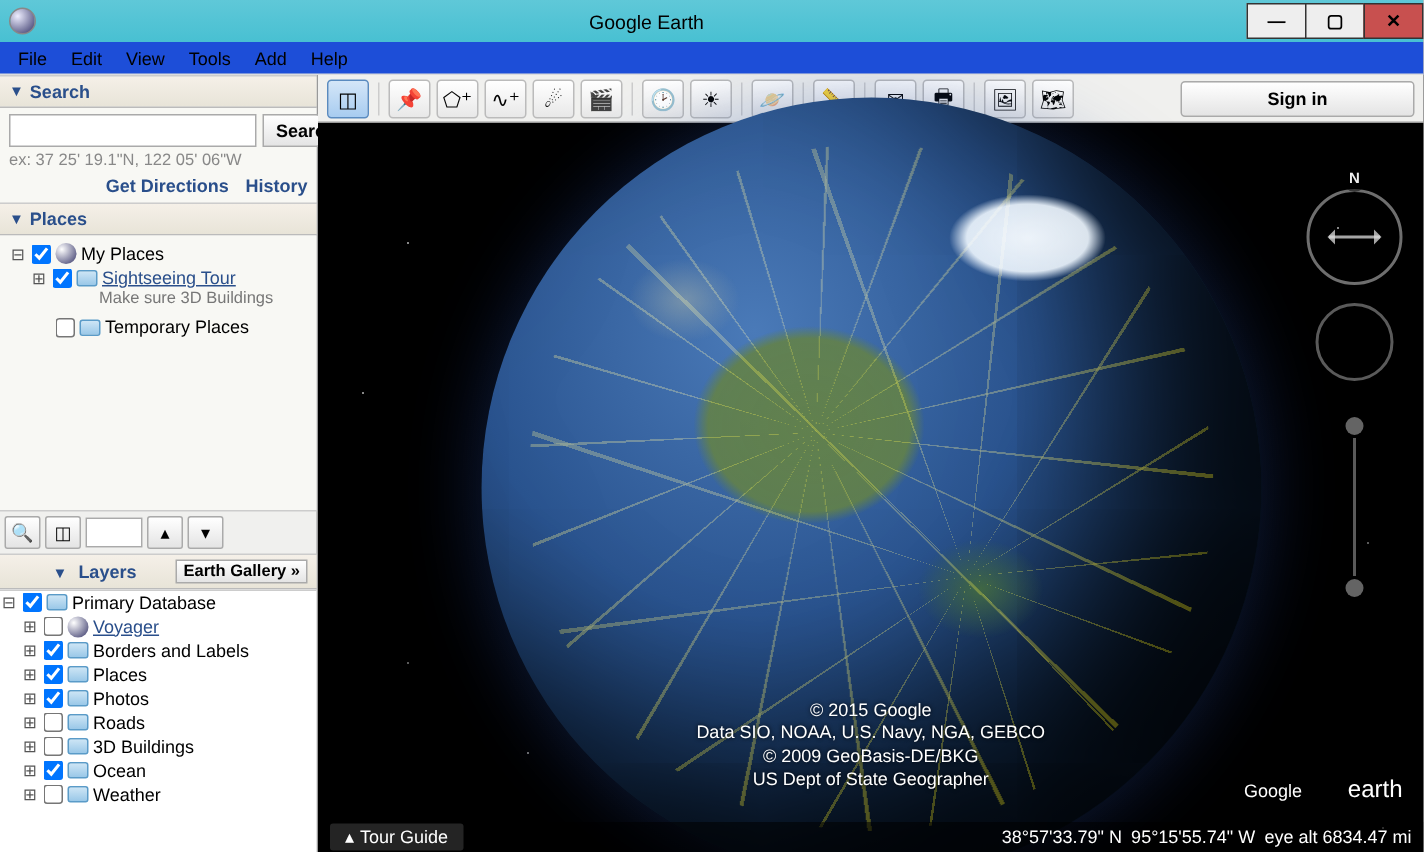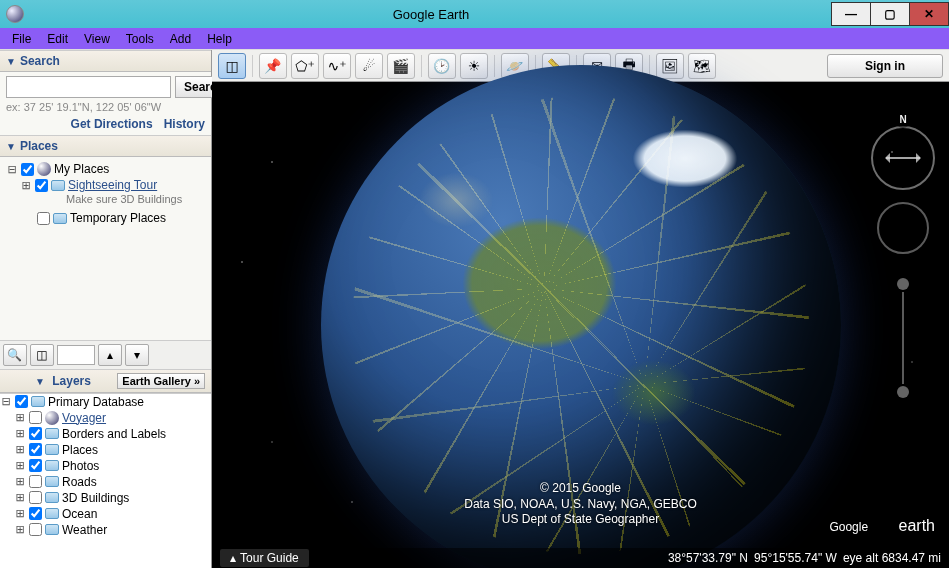--- a/index.html
+++ b/index.html
@@ -3,21 +3,21 @@
 <meta charset="utf-8">
 <style>
 * { margin: 0; padding: 0; box-sizing: border-box; font-family: Tahoma, Geneva, sans-serif; font-size: 12px; }
 body { background: #fff; overflow: hidden; }
 .titlebar { background: linear-gradient(#5fc8d8, #48c0d2); height: 28px; display: flex; align-items: center; padding: 0 0 0 6px; }
 .app-icon { width: 18px; height: 18px; border-radius: 50%; background: radial-gradient(circle at 30% 30%, #eef, #336); margin-right: 6px; border: 1px solid #888; }
 .title-text { flex: 1; text-align: center; color: #000; font-size: 13px; }
 .win-buttons { display: flex; }
 .win-btn { width: 40px; height: 24px; display: flex; align-items: center; justify-content: center; font-weight: bold; border: 1px solid #333; background: #eee; margin-left: -1px; }
 .win-btn.close { background: #c8504f; color: #000; }
-.menubar { background: #8b5cf6; height: 22px; display: flex; align-items: center; padding: 0 4px; border-bottom: 1px solid #ddd; }
+.menubar { background: #1d4ed8; height: 22px; display: flex; align-items: center; padding: 0 4px; border-bottom: 1px solid #ddd; }
 .menu-item { padding: 2px 8px; cursor: default; }
 .main { display: flex; height: calc(100vh - 50px); }
 .sidebar { width: 212px; background: #f0f0ee; border-right: 1px solid #999; display: flex; flex-direction: column; }
 .panel-header { background: linear-gradient(#f5f0e8, #e8e4d8); border-top: 1px solid #ccc; border-bottom: 1px solid #bbb; padding: 3px 6px; display: flex; align-items: center; color: #2a4f8b; font-weight: bold; cursor: pointer; }
 .panel-header .tri { color: #2a4f8b; margin-right: 4px; font-size: 10px; }
 .panel-body { padding: 4px 6px; background: #f8f8f4; }
 .search-row { display: flex; gap: 4px; }
 .search-input { flex: 1; border: 1px solid #aaa; height: 22px; padding: 0 4px; }
 .search-btn { background: linear-gradient(#fff,#e4e4e4); border: 1px solid #aaa; padding: 0 8px; height: 22px; font-weight: bold; }
 .hint { color: #888; font-size: 11px; margin-top: 3px; }
@@ -37,21 +37,21 @@
 .tbtn-sm { width: 24px; height: 22px; background: linear-gradient(#fff,#e4e4e4); border: 1px solid #aaa; border-radius: 2px; display: flex; align-items: center; justify-content: center; }
 .tinput-sm { width: 38px; height: 20px; border: 1px solid #aaa; }
 .layers-header { display: flex; align-items: center; justify-content: space-between; padding-left: 35px; }
 .gallery-btn { background: linear-gradient(#fff,#e4e4e4); border: 1px solid #aaa; padding: 1px 4px; font-weight: bold; font-size: 11px; }
 .layers-body { background: #fff; overflow-y: auto; flex: 1; border-top: 1px solid #ccc; }
 .viewport { flex: 1; background: #000; position: relative; overflow: hidden; }
 .top-toolbar { position: absolute; top: 0; left: 0; right: 0; background: #f0f0ee; height: 32px; border-bottom: 1px solid #999; display: flex; align-items: center; padding: 0 6px; gap: 4px; }
 .tbtn { width: 28px; height: 26px; background: linear-gradient(#fff,#e8e8e8); border: 1px solid #bbb; border-radius: 3px; display: flex; align-items: center; justify-content: center; font-size: 14px; }
 .tbtn.active { background: linear-gradient(#d4e6f8,#a8ccf0); border-color: #5a8bc0; }
 .sep-v { width: 1px; height: 22px; background: #ccc; margin: 0 2px; }
-.signin-btn { margin-left: auto; width: 116px; height: 24px; background: linear-gradient(#fff,#e4e4e4); border: 1px solid #aaa; border-radius: 3px; font-weight: bold; }
+.signin-btn { margin-left: auto; width: 156px; height: 24px; background: linear-gradient(#fff,#e4e4e4); border: 1px solid #aaa; border-radius: 3px; font-weight: bold; }
 .globe-render { position: absolute; top: 32px; left: 0; right: 0; bottom: 0; background: #000 radial-gradient(circle, #0a0a1a 0%, #000 70%); }
 .earth { position: absolute; left: 50%; top: 50%; width: 520px; height: 520px; margin: -260px 0 0 -260px; border-radius: 50%; background: radial-gradient(circle at 35% 30%, #4a7ab8 0%, #2a5490 38%, #0f2848 70%, #020818 100%); box-shadow: inset -80px -60px 120px rgba(0,0,0,0.85), 0 0 50px rgba(40,80,160,0.35); }
 .earth::before { content:""; position: absolute; inset: 0; border-radius: 50%;
   background:
     radial-gradient(ellipse 140px 120px at 42% 42%, rgba(100,130,70,0.92) 0%, rgba(100,130,70,0.88) 48%, transparent 55%),
     radial-gradient(ellipse 70px 55px at 64% 63%, rgba(70,110,60,0.85) 0%, transparent 60%),
     radial-gradient(ellipse 90px 50px at 70% 18%, rgba(245,250,255,0.96) 0%, rgba(240,248,255,0.9) 45%, transparent 58%),
     radial-gradient(ellipse 60px 45px at 26% 26%, rgba(140,160,170,0.7) 0%, transparent 62%);
 }
 .earth::after { content:""; position: absolute; inset: 6%; border-radius: 50%;
@@ -263,20 +263,21 @@
       <div class="nav-pan"></div>
       <div class="nav-zoom">
         <div class="zbtn"></div>
         <div class="ztrack"></div>
         <div class="zbtn"></div>
       </div>
 
       <div class="attribution">
         <div>© 2015 Google</div>
         <div>Data SIO, NOAA, U.S. Navy, NGA, GEBCO</div>
+        <div>© 2009 GeoBasis-DE/BKG</div>
         <div>US Dept of State Geographer</div>
       </div>
       <div class="ge-logo">
         <span class="g">Google</span><span class="e"> earth</span>
       </div>
 
       <div class="statusbar">
         <div class="tour-guide">
           <span>▴</span>
           <span>Tour Guide</span>

